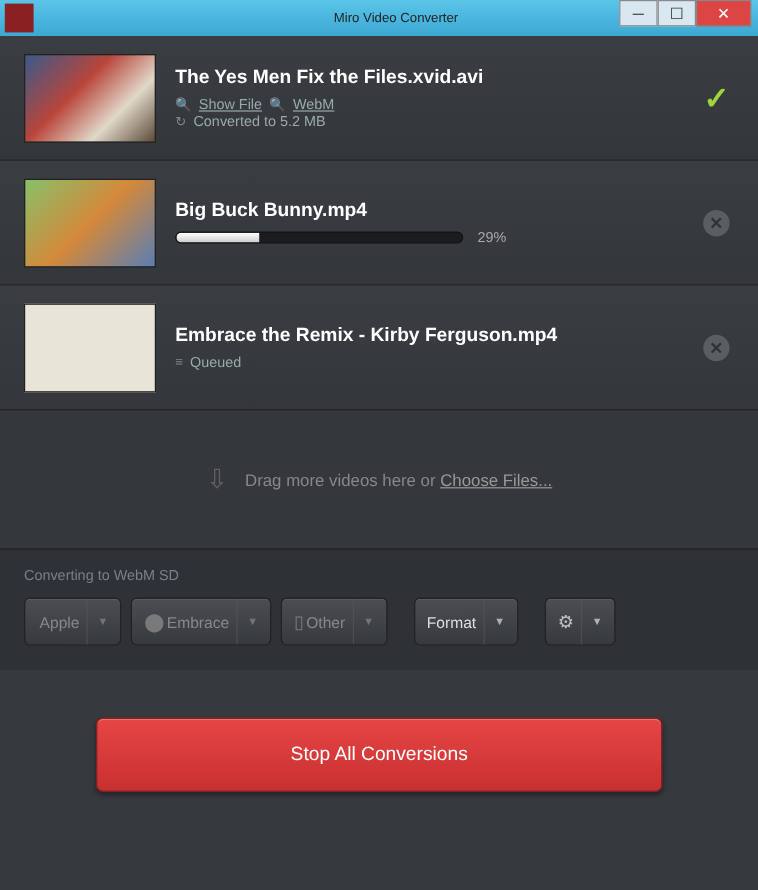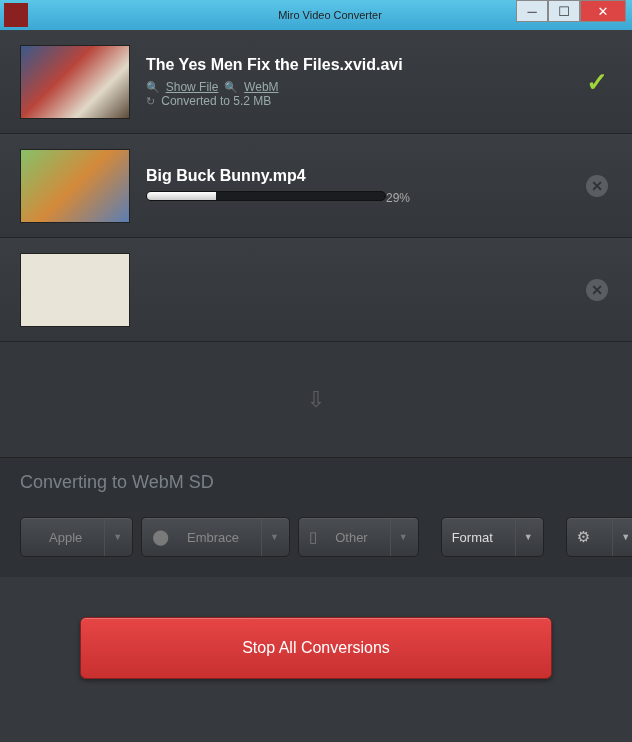--- a/index.html
+++ b/index.html
@@ -16,36 +16,36 @@
 .file-item { display: flex; align-items: center; padding: 14px 20px; border-bottom: 1px solid #232528; border-top: 1px solid #3c3f44; position: relative; background: linear-gradient(#3a3d42 0%, #33363a 100%); }
 .thumb { width: 110px; height: 74px; background: #555; flex-shrink: 0; margin-right: 16px; border: 1px solid #222; }
 .thumb.t1 { background: linear-gradient(135deg, #3a5a8a 0%, #b8453b 40%, #e0d8c8 70%, #5c4a3a 100%); }
 .thumb.t2 { background: linear-gradient(135deg, #87c068 0%, #d4893a 50%, #5a7eb4 100%); }
 .thumb.t3 { background: #e8e4d8; }
 .file-info { flex: 1; color: #eee; }
 .file-name { font-size: 16px; font-weight: bold; margin-bottom: 6px; color: #fff; }
 .file-meta { font-size: 12px; color: #9aa; display: flex; align-items: center; gap: 6px; flex-wrap: wrap; }
 .file-meta a { color: #9aa; text-decoration: underline; cursor: pointer; }
 .meta-icon { font-size: 11px; opacity: 0.7; }
-.progress-wrap { display: flex; }
+.progress-wrap { display: flex; align-items: center; gap: 12px; }
 .progress-bar { width: 240px; height: 10px; background: #1a1c1f; border-radius: 5px; overflow: hidden; border: 1px solid #111; }
 .progress-fill { height: 100%; background: linear-gradient(#fff, #ccc); }
 .progress-pct { font-size: 12px; color: #aaa; }
 .status-icon { position: absolute; right: 24px; top: 50%; transform: translateY(-50%); }
 .check-icon { color: #9fd43a; font-size: 26px; font-weight: bold; }
 .cancel-icon { width: 22px; height: 22px; border-radius: 50%; background: #5a5d62; color: #2e3135; display: flex; align-items: center; justify-content: center; font-size: 14px; font-weight: bold; cursor: pointer; }
 
 .dropzone { height: 115px; display: flex; align-items: center; justify-content: center; gap: 14px; color: #888; font-size: 14px; background: #34373b; }
 .dropzone a { color: #999; text-decoration: underline; cursor: pointer; }
 .drop-icon { font-size: 22px; opacity: 0.5; }
 
 .bottom-panel { background: #2e3135; padding: 14px 20px 20px; border-top: 1px solid #222; }
-.status-text { color: #7a8088; font-size: 18px; margin-bottom: 24px; }
+.status-text { color: #7a8088; font-size: 12px; margin-bottom: 12px; }
 .format-row { display: flex; gap: 8px; align-items: center; }
-.fmt-btn { height: 40px; background: linear-gradient(#4a4d52, #36393d); border: 1px solid #222; border-radius: 5px; color: #888; display: flex; align-items: center; padding: 0 10px; gap: 18px; font-size: 13px; cursor: pointer; box-shadow: inset 0 1px 0 rgba(255,255,255,0.08); }
+.fmt-btn { height: 40px; background: linear-gradient(#4a4d52, #36393d); border: 1px solid #222; border-radius: 5px; color: #888; display: flex; align-items: center; padding: 0 10px; gap: 2px; font-size: 13px; cursor: pointer; box-shadow: inset 0 1px 0 rgba(255,255,255,0.08); }
 .fmt-btn.active { color: #ddd; margin-left: 14px; }
 .fmt-btn .caret { font-size: 9px; margin-left: 4px; opacity: 0.7; border-left: 1px solid #555; padding-left: 8px; height: 100%; display: flex; align-items: center; }
 .fmt-icon { font-size: 15px; opacity: 0.8; }
 .gear-btn { margin-left: auto; }
 
 .action-area { padding: 40px 80px 20px; }
 .stop-btn { width: 100%; height: 62px; background: linear-gradient(#e64545, #c83030); border: 1px solid #8a1f1f; border-radius: 6px; color: #fff; font-size: 16px; cursor: pointer; box-shadow: inset 0 1px 0 rgba(255,255,255,0.25), 0 2px 4px rgba(0,0,0,0.4); }
 </style>
 </head>
 <body>
@@ -89,27 +89,38 @@
           <div class="progress-fill" style="width:29%"></div>
         </div>
         <span class="progress-pct">29%</span>
       </div>
     </div>
     <div class="status-icon cancel-icon">✕</div>
   </div>
 
   <div class="file-item">
     <div class="thumb t3"></div>
+    <div class="file-info">
+      <div class="file-name">Embrace the Remix - Kirby Ferguson.mp4</div>
+      <div class="file-meta">
+        <span class="meta-icon">≡</span>
+        <span>Queued</span>
+      </div>
+    </div>
     <div class="status-icon cancel-icon">✕</div>
   </div>
 
 </div>
 
 <div class="dropzone">
   <span class="drop-icon">⇩</span>
+  <span>
+    <span>Drag more videos here or </span>
+    <a>Choose Files...</a>
+  </span>
 </div>
 
 <div class="bottom-panel">
   <div class="status-text">Converting to WebM SD</div>
   <div class="format-row">
     <div class="fmt-btn">
       <span class="fmt-icon"></span>
       <span>Apple</span>
       <span class="caret">▼</span>
     </div>

